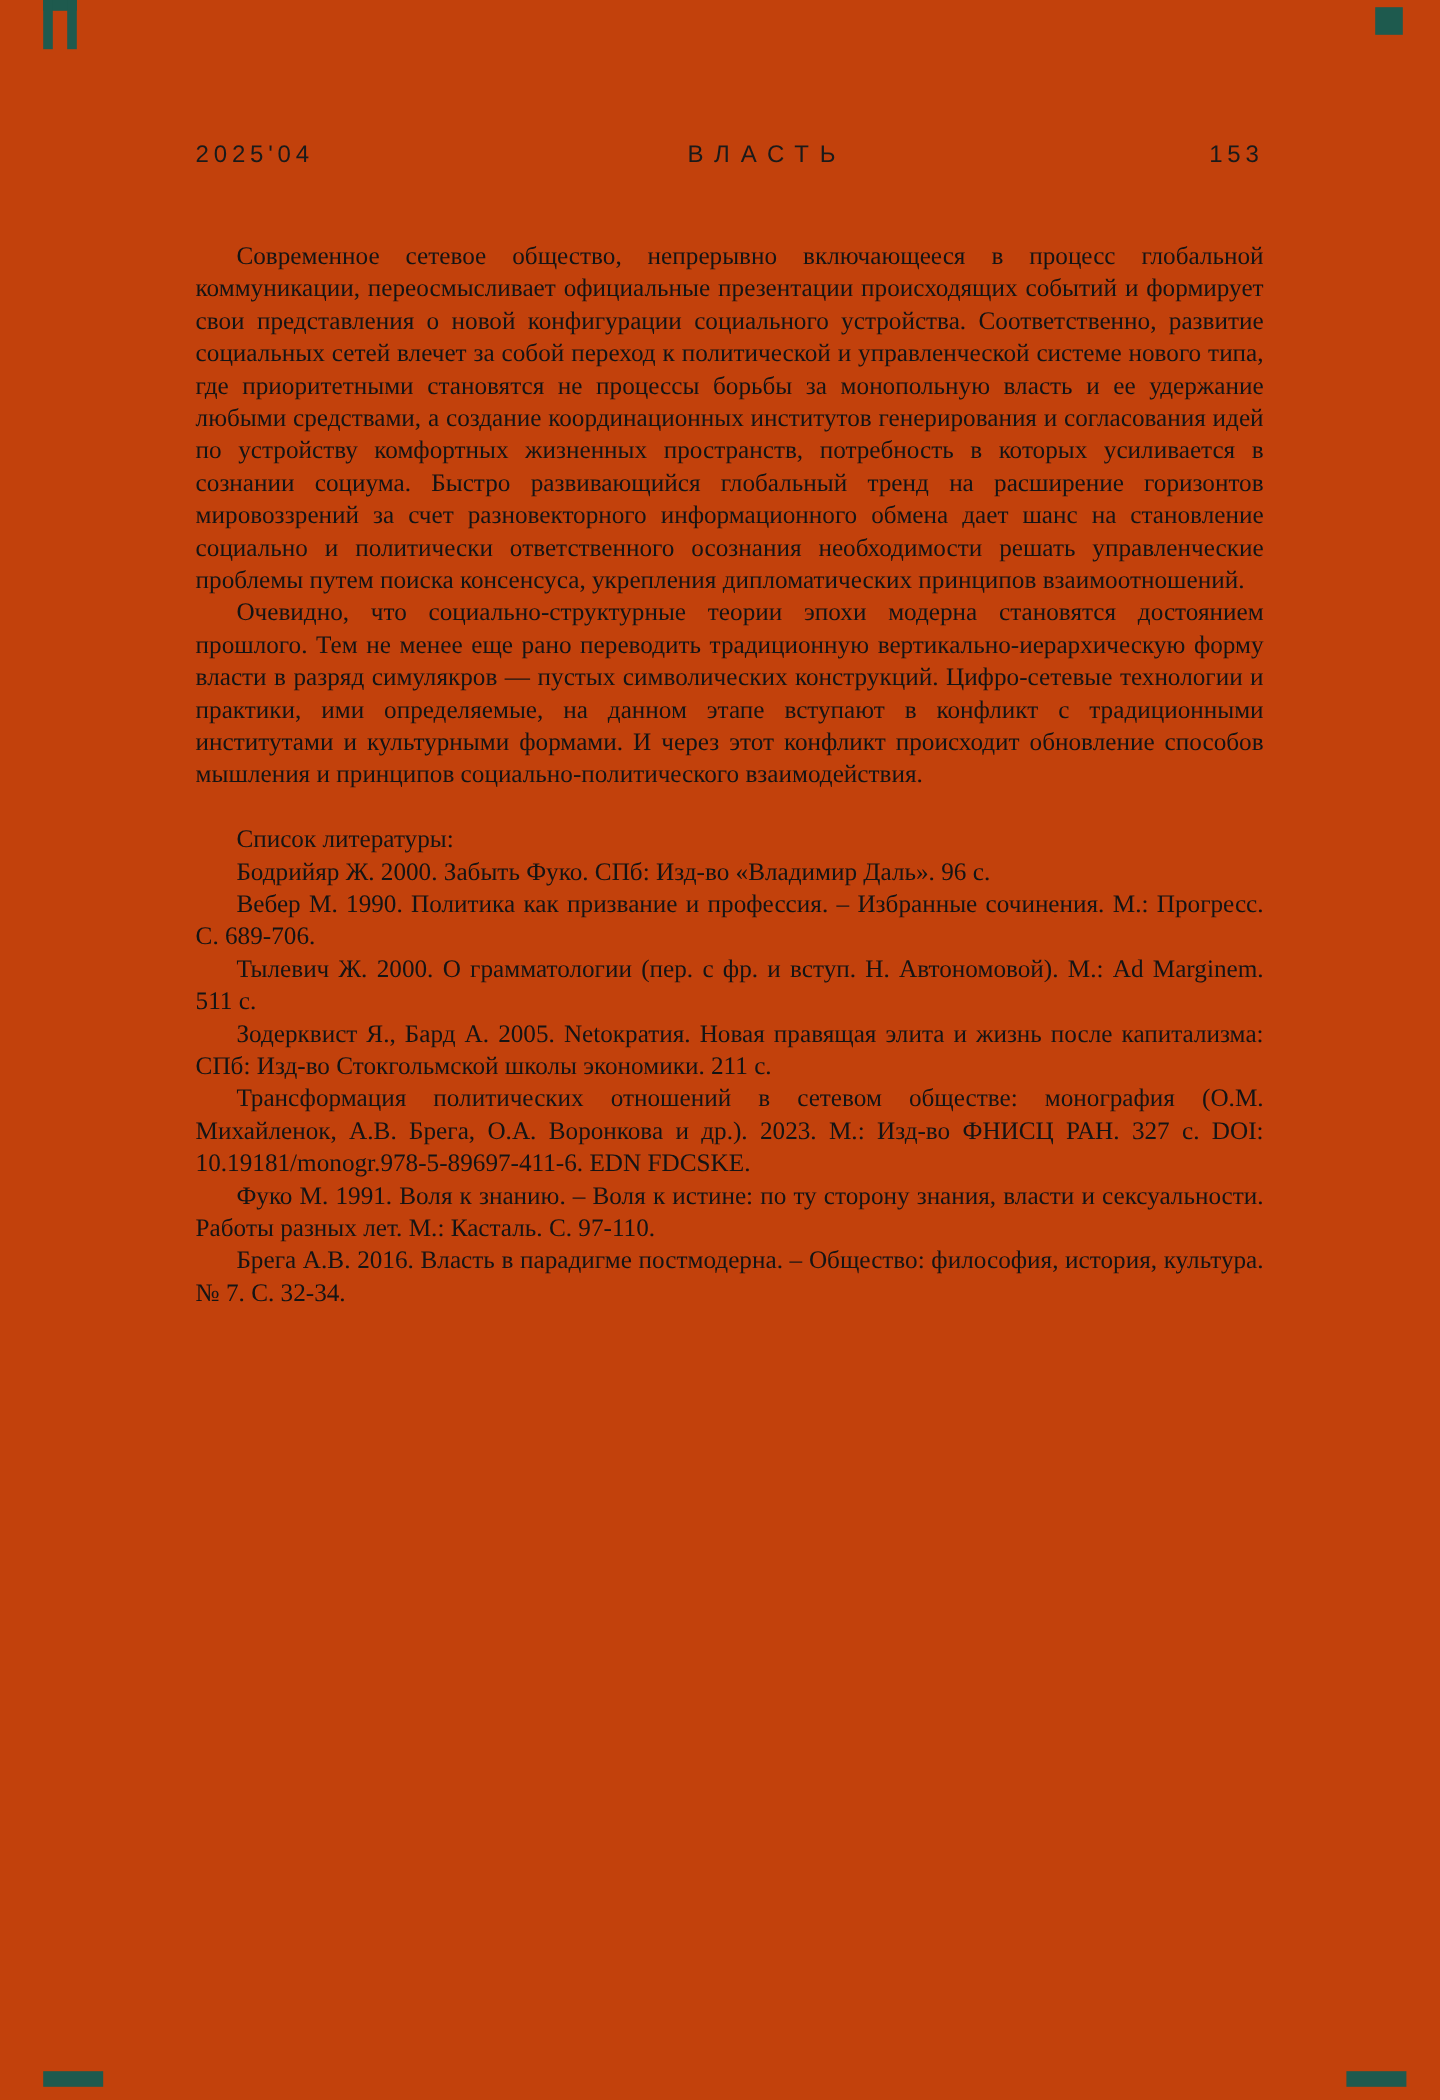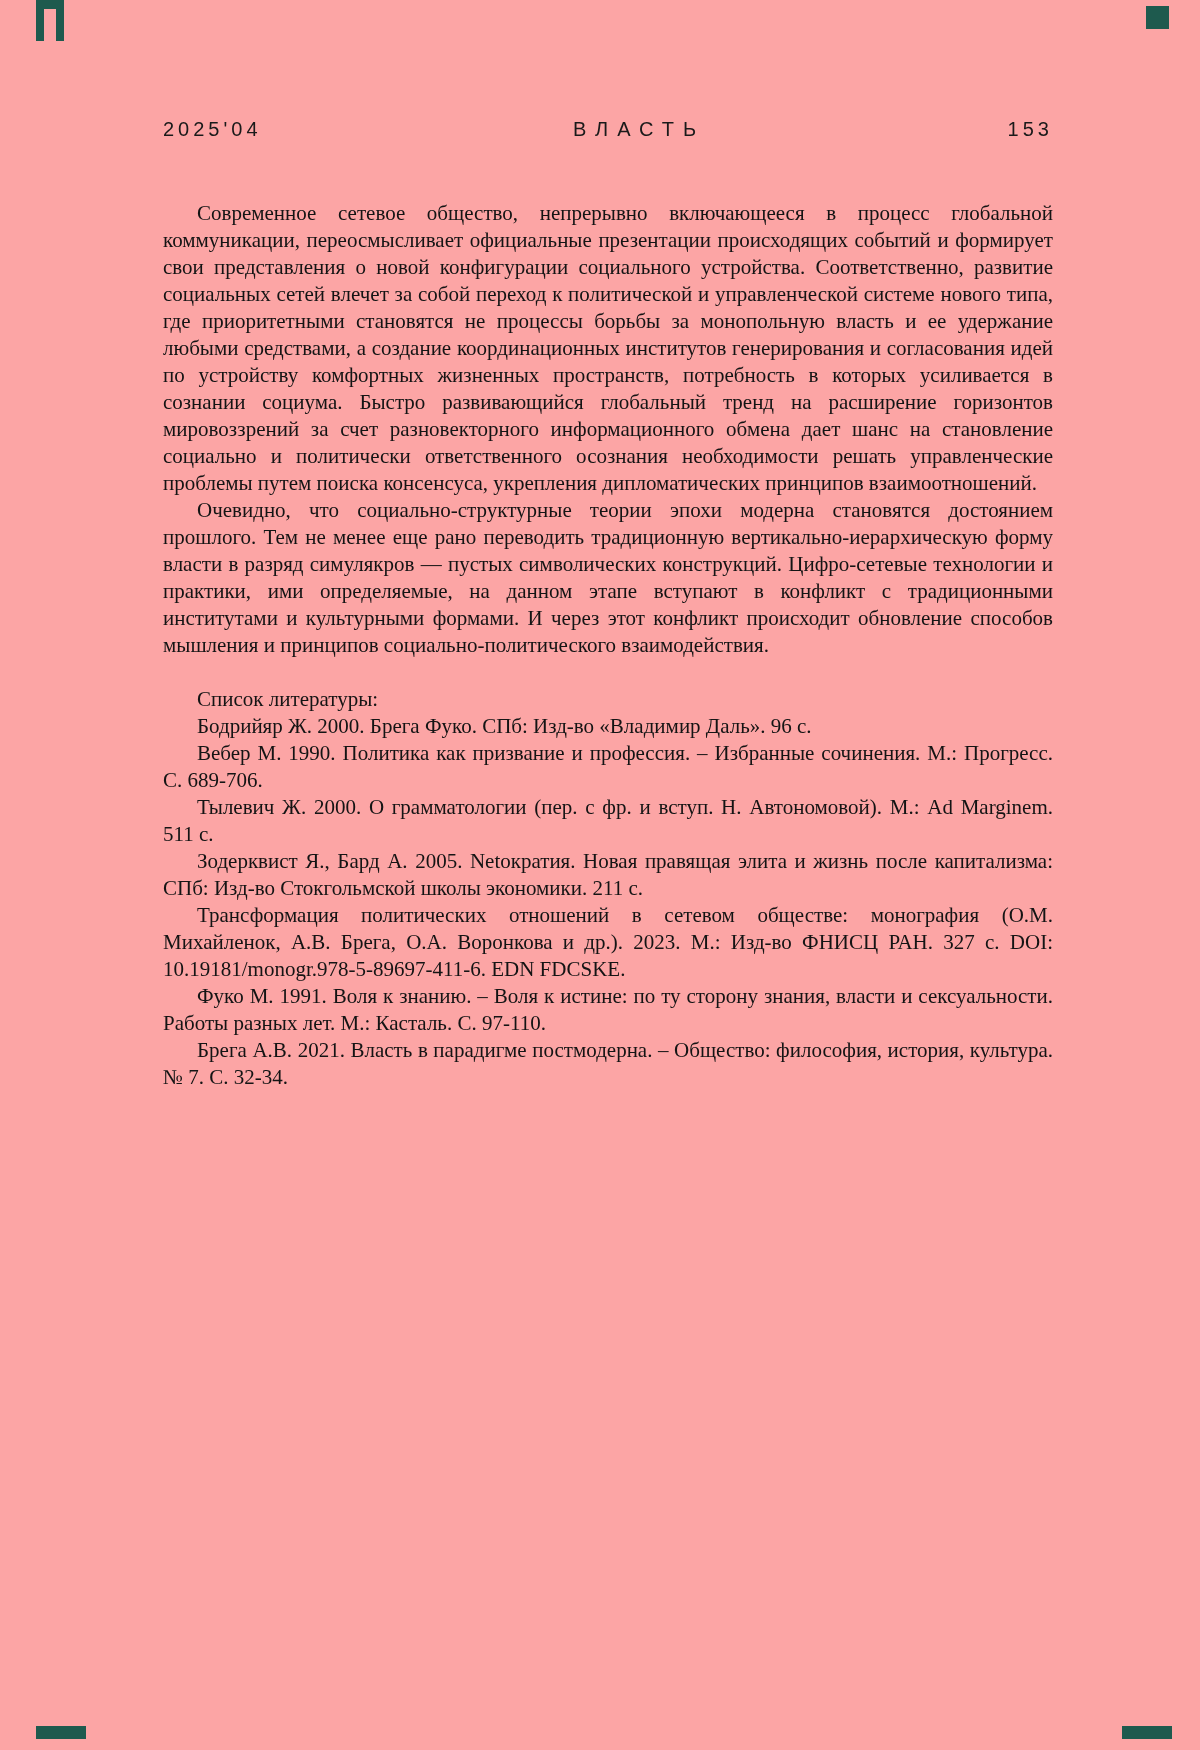--- a/index.html
+++ b/index.html
@@ -5,21 +5,21 @@
   html, body {
     margin: 0;
     padding: 0;
     background: #e8e8e8;
   }
   .page {
     position: relative;
     width: 1200px;
     height: 1750px;
     margin: 0 auto;
-    background: #fca5a5;
+    background: #c2410c;
     font-family: "Liberation Serif", serif;
     color: #141414;
     overflow: hidden;
   }
 
   
   .mark { position: absolute; background: var(--mark-color, #1e5a4e); }
   .mark-tl {
     left: 36px; top: 0;
     width: 12px; height: 32px;
@@ -90,23 +90,23 @@
     <span class="pageno">153</span>
   </header>
 
   <main class="text-block">
     <p class="para">Современное сетевое общество, непрерывно включающееся в процесс глобальной коммуникации, переосмысливает официальные презентации происходящих событий и формирует свои представления о новой конфигурации социального устройства. Соответственно, развитие социальных сетей влечет за собой переход к политической и управленческой системе нового типа, где приоритетными становятся не процессы борьбы за монопольную власть и ее удержание любыми средствами, а создание координационных институтов генерирования и согласования идей по устройству комфортных жизненных пространств, потребность в которых усиливается в сознании социума. Быстро развивающийся глобальный тренд на расширение горизонтов мировоззрений за счет разновекторного информационного обмена дает шанс на становление социально и политически ответственного осознания необходимости решать управленческие проблемы путем поиска консенсуса, укрепления дипломатических принципов взаимоотношений.</p>
     <p class="para">Очевидно, что социально-структурные теории эпохи модерна становятся достоянием прошлого. Тем не менее еще рано переводить традиционную вертикально-иерархическую форму власти в разряд симулякров — пустых символических конструкций. Цифро-сетевые технологии и практики, ими определяемые, на данном этапе вступают в конфликт с традиционными институтами и культурными формами. И через этот конфликт происходит обновление способов мышления и принципов социально-политического взаимодействия.</p>
 
     <p class="refs-heading">Список литературы:</p>
 
     <div>
-      <p class="ref"><span class="it">Бодрийяр Ж.</span><span> 2000. </span><span class="it">Брега Фуко</span><span>. СПб: Изд-во «Владимир Даль». 96 с.</span></p>
+      <p class="ref"><span class="it">Бодрийяр Ж.</span><span> 2000. </span><span class="it">Забыть Фуко</span><span>. СПб: Изд-во «Владимир Даль». 96 с.</span></p>
       <p class="ref"><span class="it">Вебер М.</span><span> 1990. Политика как призвание и профессия. – </span><span class="it">Избранные сочинения</span><span>. М.: Прогресс. С. 689-706.</span></p>
       <p class="ref"><span class="it">Тылевич Ж.</span><span> 2000. </span><span class="it">О грамматологии</span><span> (пер. с фр. и вступ. Н. Автономовой). М.: Ad Marginem. 511 с.</span></p>
       <p class="ref"><span class="it">Зодерквист Я., Бард А.</span><span> 2005. </span><span class="it">Netократия. Новая правящая элита и жизнь после капитализма</span><span>: СПб: Изд-во Стокгольмской школы экономики. 211 с.</span></p>
       <p class="ref"><span class="it">Трансформация политических отношений в сетевом обществе:</span><span> монография (О.М. Михайленок, А.В. Брега, О.А. Воронкова и др.). 2023. М.: Изд-во ФНИСЦ РАН. 327 с. DOI: 10.19181/monogr.978-5-89697-411-6. EDN FDCSKE.</span></p>
       <p class="ref"><span class="it">Фуко М.</span><span> 1991. Воля к знанию. – </span><span class="it">Воля к истине: по ту сторону знания, власти и сексуальности. Работы разных лет.</span><span> М.: Касталь. С. 97-110.</span></p>
-      <p class="ref"><span class="it">Брега А.В.</span><span> 2021. Власть в парадигме постмодерна. – </span><span class="it">Общество: философия, история, культура</span><span>. № 7. С. 32-34.</span></p>
+      <p class="ref"><span class="it">Брега А.В.</span><span> 2016. Власть в парадигме постмодерна. – </span><span class="it">Общество: философия, история, культура</span><span>. № 7. С. 32-34.</span></p>
     </div>
   </main>
 
 </div>
 
 </body></html>

